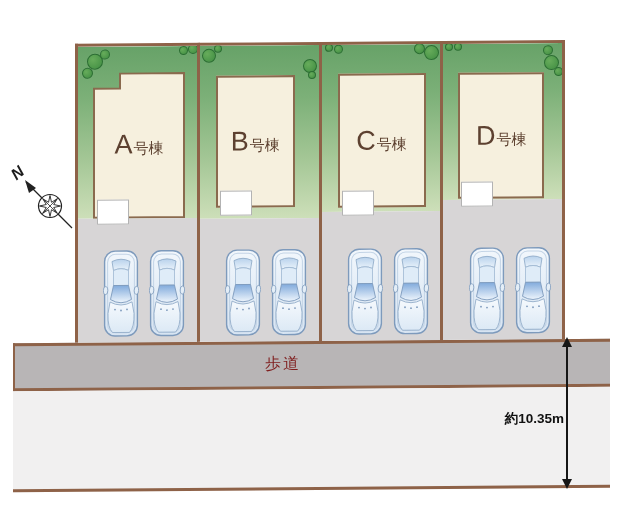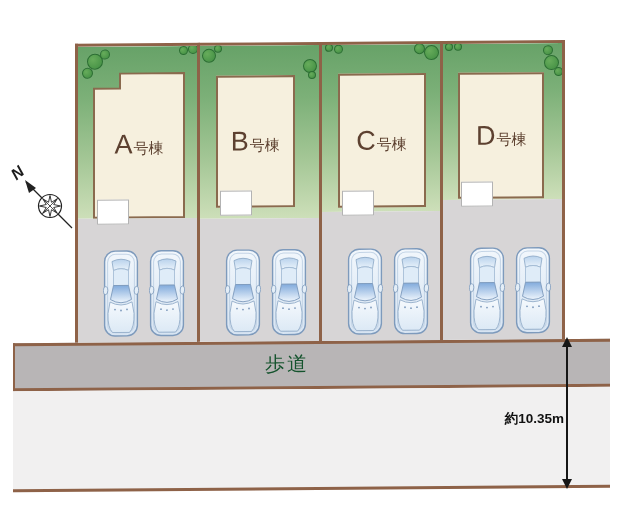--- a/index.html
+++ b/index.html
@@ -45,21 +45,21 @@
 
   .cars{position:absolute;z-index:2;left:0;right:0;top:203px;display:flex;
         justify-content:center;gap:10px;transform:translateX(7px);}
   .car{display:block;}
 
   
   .sidewalk{position:absolute;left:13px;top:341px;width:597px;height:48px;background:#b8b5b6;
             border-top:3px solid #8e6248;border-bottom:3px solid #8e6248;border-left:2px solid #8e6248;
             box-sizing:border-box;}
   .sidewalk-label{position:absolute;left:250px;top:50%;transform:translateY(-54%);
-                  font-size:20px;color:#14532d;letter-spacing:2px;}
+                  font-size:16px;color:#7f1d1d;letter-spacing:2px;}
   .road{position:absolute;left:13px;top:389px;width:597px;height:101px;background:#f1f0f0;
         border-bottom:3px solid #8e6248;box-sizing:border-box;}
 
   
   .dim{position:absolute;left:516px;top:337px;width:100px;height:152px;z-index:10;text-align:right;}
   .dim-line{position:absolute;left:50px;top:2px;bottom:2px;width:2px;background:#161616;}
   .dim-head{position:absolute;left:46px;width:0;height:0;
             border-left:5px solid transparent;border-right:5px solid transparent;}
   .dim-head.up{top:0;border-bottom:10px solid #161616;}
   .dim-head.down{bottom:0;border-top:10px solid #161616;}

